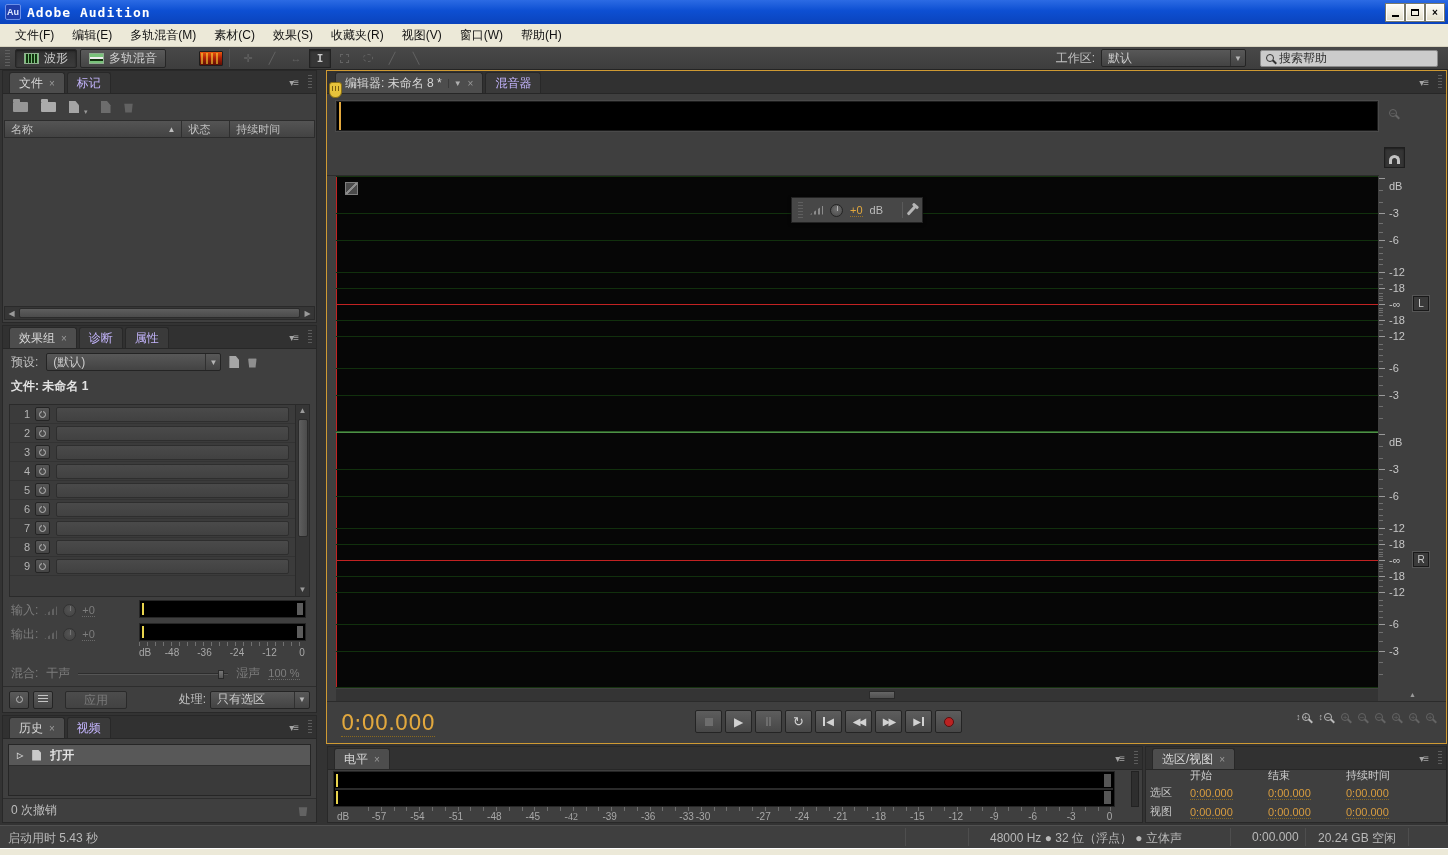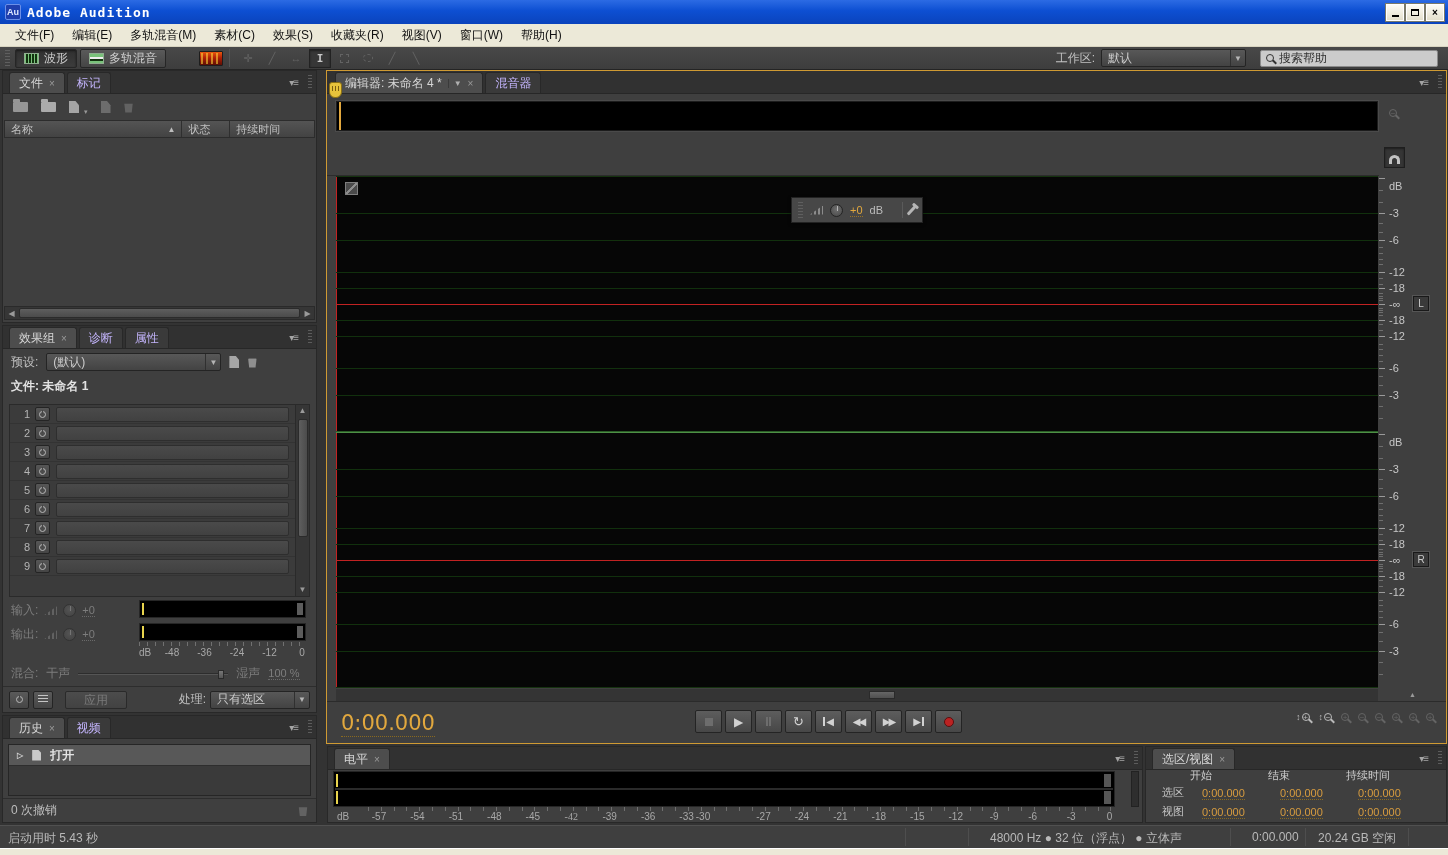--- a/index.html
+++ b/index.html
@@ -245,21 +245,21 @@
   #levels-ticks span { position:absolute; top:4px; font-size:10px; color:#a8a8a8; transform:translateX(-50%); }
   #levels-vsb { position:absolute; right:3px; top:24px; width:8px; height:36px; background:#2e2e2e; border:1px solid #222; }
 
   
   #sel-panel { left:1145px; top:746px; width:302px; height:77px; }
   #sel-table { position:absolute; left:4px; top:21px; right:4px; font-size:11px; }
   #sel-table .hrow { display:flex; color:#cccccc; height:15px; }
   #sel-table .hrow span { width:78px; }
   #sel-table .hrow span:first-child { width:40px; }
   .sel-row { display:flex; height:19px; align-items:center; color:#c6c6c6; }
-  .sel-row .rlab { width:40px;margin-left:12px; }
+  .sel-row .rlab { width:40px; }
   .sel-row .val { width:78px; }
   .sel-row .val span { color:#d79c3f; border-bottom:1px dotted #8a6a20; }
 
   
   #statusbar { position:absolute; left:0; top:825px; width:1448px; height:23px; background:#3f3f3f;
     border-top:1px solid #505050; color:#b9b9b9; font-size:12px; }
   #statusbar .seg { position:absolute; top:4px; }
   .sb-sep { position:absolute; top:2px; width:1px; height:18px; background:#2c2c2c; border-right:1px solid #4e4e4e; }
   #bottom-strip { position:absolute; left:0; top:848px; width:1448px; height:7px;
     background:#ece9d8; border-top:1px solid #fff; }
@@ -553,21 +553,21 @@
     </div>
   <div id="hist-footer">
     <span>0 次撤销</span>
     <span class="icon-trash dim5"></span>
   </div>
 </div>
 
 <div id="editor-group">
   <div id="editor-tabs" class="tabbar">
       <div class="tab active">
-        <span>编辑器: 未命名 4 *</span>
+        <span>编辑器: 未命名 8 *</span>
         <span class="dd-arr">▼</span>
         <span class="close">×</span>
       </div>
       <div class="tab">
         <span>混音器</span>
       </div>
       <span class="tab-grip"></span>
       <span class="panel-menu">▾≡</span>
     </div>
   <div id="overview">

